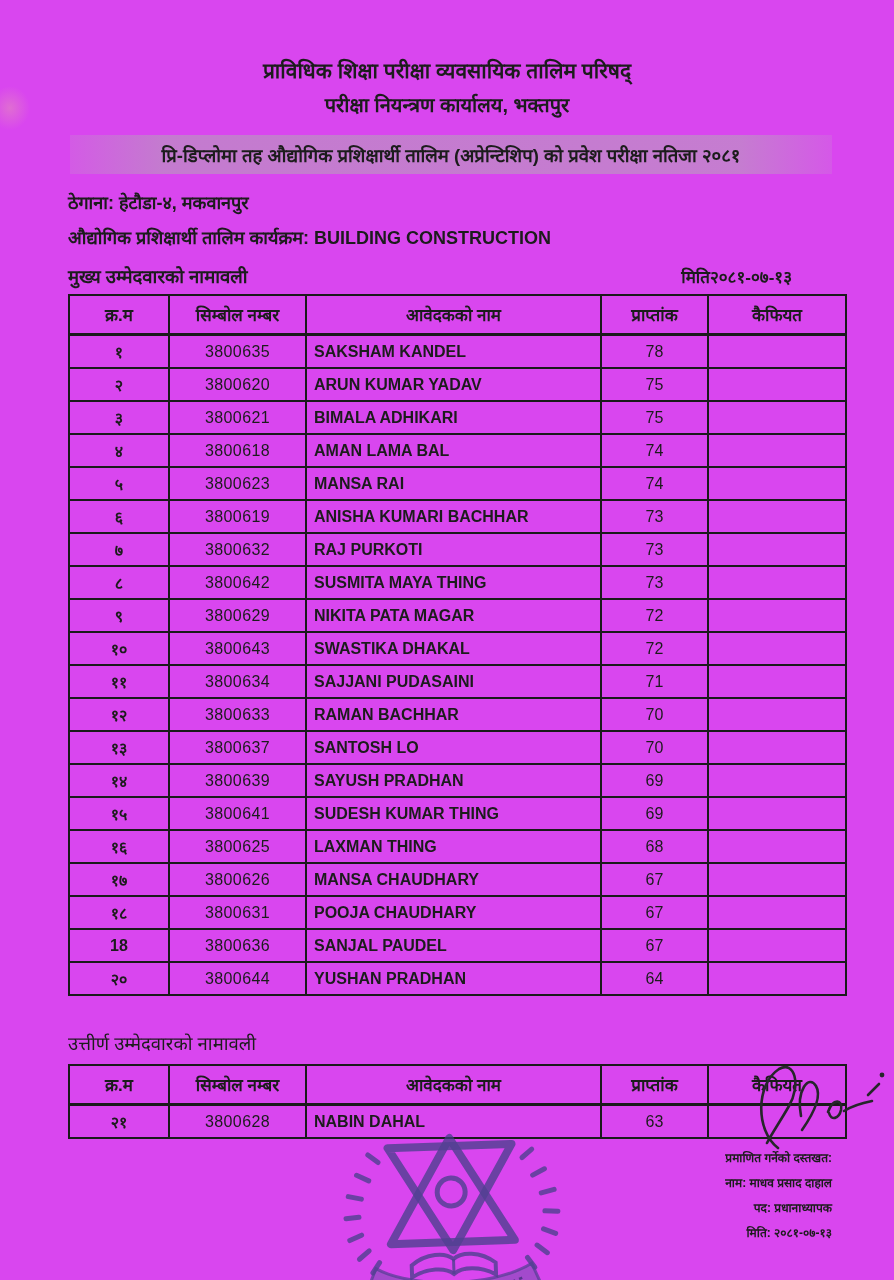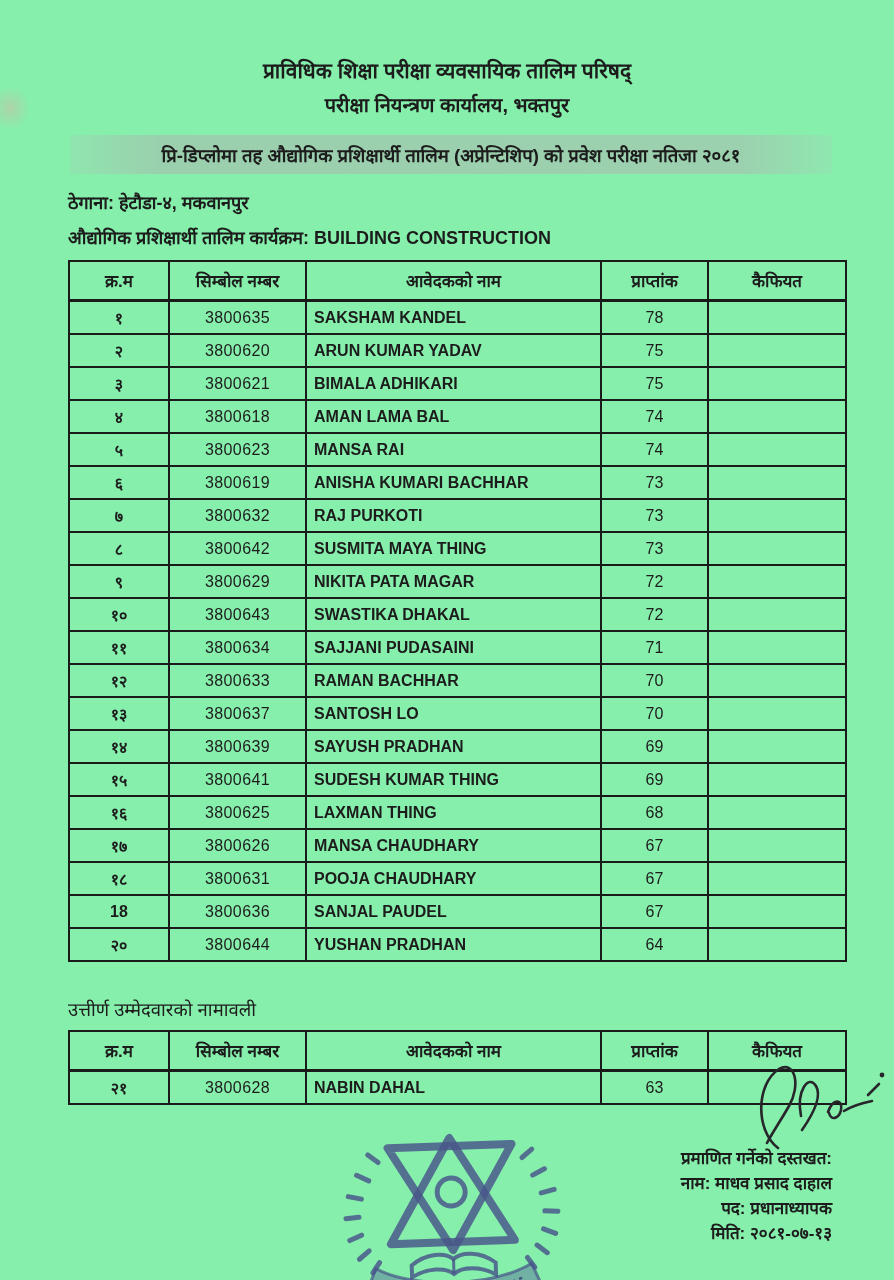--- a/index.html
+++ b/index.html
@@ -1,18 +1,18 @@
 <!DOCTYPE html>
 <html><head>
 <meta charset="utf-8">
 <style>
   html,body { margin:0; padding:0; background:#9a9a9a; }
   .page {
     position:relative; width:894px; height:1280px; margin:0 auto;
-    background:#86efac; overflow:hidden; color:#1c1c1c;
+    background:#d946ef; overflow:hidden; color:#1c1c1c;
     font-family:"Liberation Sans", sans-serif;
   }
   .smudge {
     position:absolute; left:-10px; top:86px; width:40px; height:44px;
     background:radial-gradient(closest-side, rgba(233,168,168,.40), rgba(233,168,168,0));
   }
   .org-header { text-align:center; padding-top:56px; }
   .org-line1 { font-size:21px; font-weight:bold; }
   .org-line2 { font-size:20px; font-weight:bold; margin-top:7px; }
   .title-band {
@@ -39,21 +39,21 @@
   table.results th, table.results td { border:2px solid #1a1a1a; overflow:hidden; }
   table.results th { font-size:17px; font-weight:bold; padding:7px 3px; border-bottom-width:3px; }
   table.results td { height:29px; font-size:16px; }
   td.c-sn    { text-align:center; font-weight:bold; font-size:17px; }
   td.c-sym   { text-align:center; letter-spacing:.4px; }
   td.c-name  { text-align:left; padding-left:7px; font-weight:bold; font-size:15px; }
   td.c-marks { text-align:center; }
   .heading2 { margin:34px 0 9px 68px; font-weight:normal; font-size:18.5px; }
   .certify-block {
     position:absolute; right:62px; top:1146px; text-align:right;
-    font-weight:bold; font-size:17px; line-height:25px; white-space:nowrap;
+    font-weight:bold; font-size:12px; line-height:25px; white-space:nowrap;
   }
   .signature-svg { position:absolute; left:748px; top:1058px; width:140px; height:98px; }
   .seal-svg { position:absolute; left:322px; top:1130px; width:260px; height:172px; opacity:.88; transform:rotate(-2deg); }
 </style>
 </head>
 <body>
 
 <div class="page">
 
   <div class="smudge"></div>
@@ -63,20 +63,24 @@
     <div class="org-line2">परीक्षा नियन्त्रण कार्यालय, भक्तपुर</div>
   </div>
 
   <div class="title-band">प्रि-डिप्लोमा तह औद्योगिक प्रशिक्षार्थी तालिम (अप्रेन्टिशिप) को प्रवेश परीक्षा नतिजा २०८१</div>
 
   <div class="info-block">
     <div class="info-line">ठेगाना: हेटौडा-४, मकवानपुर</div>
     <div class="info-line">औद्योगिक प्रशिक्षार्थी तालिम कार्यक्रम: BUILDING CONSTRUCTION</div>
   </div>
 
+  <div class="section-row">
+    <div class="section-heading">मुख्य उम्मेदवारको नामावली</div>
+    <div class="section-date">मिति२०८१-०७-१३</div>
+  </div>
 
   <table class="results">
     <colgroup>
       <col class="w-sn">
         <col class="w-sym">
         <col class="w-name">
         <col class="w-marks">
         <col class="w-remarks">
     </colgroup>
     <thead>

